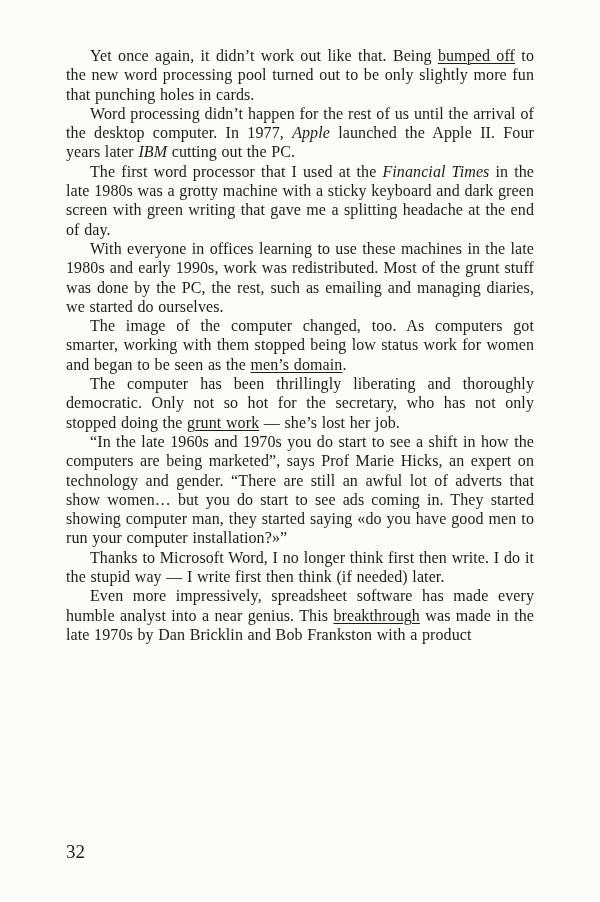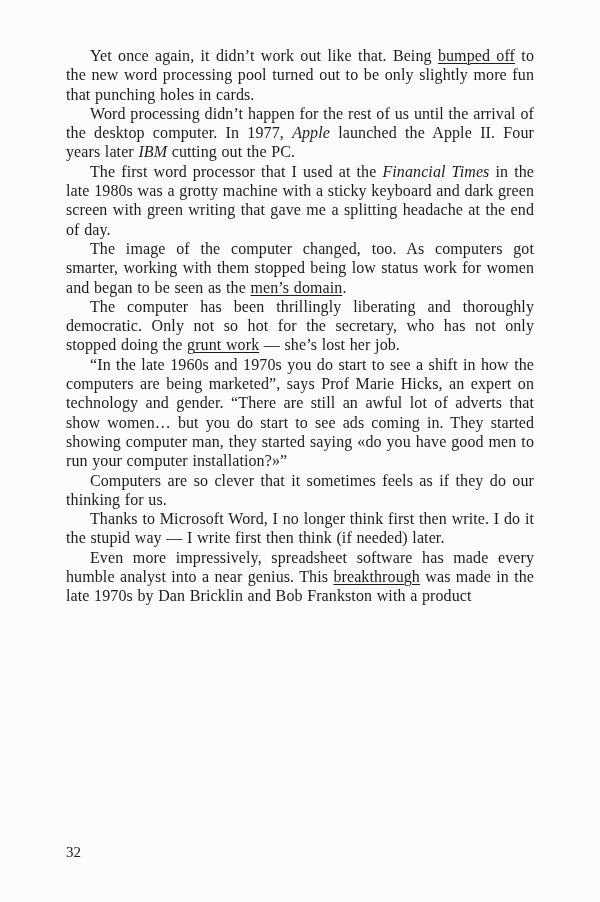--- a/index.html
+++ b/index.html
@@ -38,34 +38,34 @@
   .body-text .italic { font-style: italic; }
   .body-text .underline {
     text-decoration: underline;
     text-underline-offset: 2px;
     text-decoration-thickness: 1px;
   }
   .page-number {
     position: absolute;
     left: 66px;
     top: 843px;
-    font-size: 15px;
+    font-size: 19px;
     line-height: 18px;
     color: #1c1c1c;
   }
 </style>
 </head>
 <body>
 
 <div class="page">
   <div class="body-text">
       <p><span>Yet once again, it didn’t work out like that. Being </span><span class="underline">bumped off</span><span> to the new word processing pool turned out to be only slightly more fun that punching holes in cards.</span></p>
       <p><span>Word processing didn’t happen for the rest of us until the arrival of the desktop computer. In 1977, </span><span class="italic">Apple</span><span> launched the Apple II. Four years later </span><span class="italic">IBM</span><span> cutting out the PC.</span></p>
       <p><span>The first word processor that I used at the </span><span class="italic">Financial Times</span><span> in the late 1980s was a grotty machine with a sticky keyboard and dark green screen with green writing that gave me a splitting headache at the end of day.</span></p>
+      <p><span>With everyone in offices learning to use these machines in the late 1980s and early 1990s, work was redistributed. Most of the grunt stuff was done by the PC, the rest, such as emailing and managing diaries, we started do ourselves.</span></p>
       <p><span>The image of the computer changed, too. As computers got smarter, working with them stopped being low status work for women and began to be seen as the </span><span class="underline">men’s domain</span><span>.</span></p>
       <p><span>The computer has been thrillingly liberating and thoroughly democratic. Only not so hot for the secretary, who has not only stopped doing the </span><span class="underline">grunt work</span><span> — she’s lost her job.</span></p>
       <p><span>“In the late 1960s and 1970s you do start to see a shift in how the computers are being marketed”, says Prof Marie Hicks, an expert on technology and gender. “There are still an awful lot of adverts that show women… but you do start to see ads coming in. They started showing computer man, they started saying «do you have good men to run your computer installation?»”</span></p>
-      <p><span>Computers are so clever that it sometimes feels as if they do our thinking for us.</span></p>
       <p><span>Thanks to Microsoft Word, I no longer think first then write. I do it the stupid way — I write first then think (if needed) later.</span></p>
       <p><span>Even more impressively, spreadsheet software has made every humble analyst into a near genius. This </span><span class="underline">breakthrough</span><span> was made in the late 1970s by Dan Bricklin and Bob Frankston with a product</span></p>
     </div>
   <div class="page-number">32</div>
 </div>
 
 </body></html>

